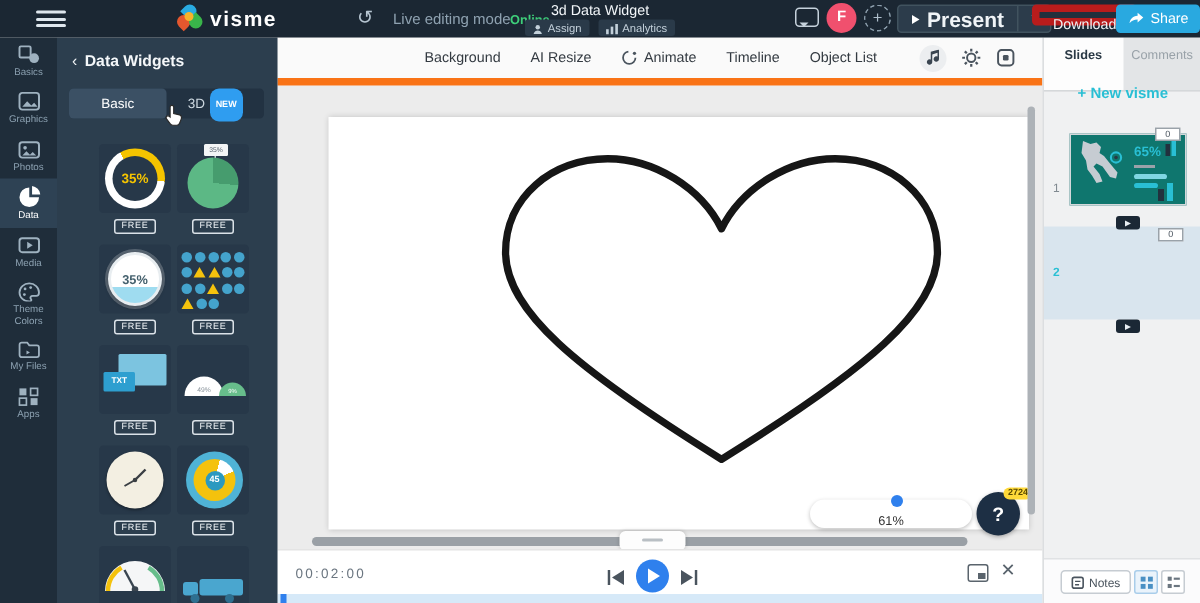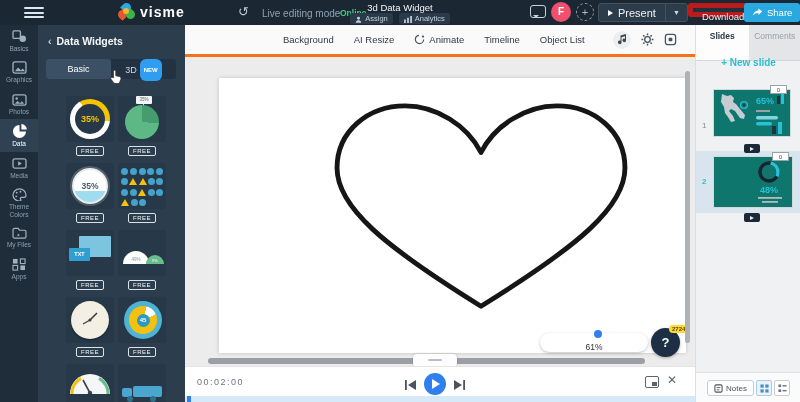--- a/index.html
+++ b/index.html
@@ -19,21 +19,21 @@
   .live-label { position:absolute; left:262px; top:8px; font-size:10px; color:#8fa2b1; }
   .online-label { position:absolute; left:340px; top:8px; font-size:8.5px; font-weight:bold; color:#3ecf7a; }
   .doc-title { position:absolute; left:300px; top:2px; width:200px; text-align:center; color:#f2f6f9; font-size:9.5px; }
   .title-actions { position:absolute; left:300px; top:13px; width:200px; display:flex; justify-content:center; gap:6px; }
   .mini-pill { display:flex; align-items:flex-end; gap:3px; background:#2a3a49; border-radius:2px; padding:1px 5px; font-size:7.5px; color:#c3d0da; cursor:pointer; }
   .comment-btn { position:absolute; left:530px; top:5px; width:16px; height:13px; border:1.5px solid #c6d2dc; border-radius:3px; cursor:pointer; }
   .comment-btn::after { content:""; position:absolute; left:2px; bottom:-4px; border:3px solid transparent; border-top-color:#c6d2dc; }
   .avatar { position:absolute; left:551px; top:2px; width:20px; height:20px; border-radius:50%; background:#f0506e; color:#fff; font-size:10px; font-weight:bold; text-align:center; line-height:20px; cursor:pointer; }
   .addp { position:absolute; left:576px; top:3px; width:18px; height:18px; border:1px dashed #8ea0ae; border-radius:50%; color:#aebecb; text-align:center; line-height:16px; font-size:11px; cursor:pointer; }
   .present-btn { position:absolute; left:598px; top:3px; height:19px; display:flex; align-items:center; background:#2c3c4b; border:1px solid #41535f; border-radius:3px; cursor:pointer; }
-  .present-main { display:flex; align-items:center; gap:5px; padding:0 9px; color:#f0f4f7; font-size:11px; border-right:1px solid #41535f; height:100%; }
+  .present-main { display:flex; align-items:center; gap:5px; padding:0 9px; color:#f0f4f7; font-size:14px; border-right:1px solid #41535f; height:100%;font-weight:bold; }
   .present-caret { padding:0 7px; color:#cfd9e2; font-size:7px; }
   .download-btn { position:absolute; left:688px; top:3px; height:14px; padding:0 9px; background:#22303d; border:5px solid #b91c1c; border-radius:3px; color:#eef3f6; font-size:9.5px; line-height:17px; cursor:pointer; }
   .share-btn { position:absolute; left:744px; top:3px; height:19px; padding:0 8px; background:#29a9e0; border-radius:3px; color:#fff; font-size:9.5px; line-height:19px; display:flex; align-items:center; gap:4px; cursor:pointer; }
   .play-glyph { width:0; height:0; border-left:5px solid #fff; border-top:3.5px solid transparent; border-bottom:3.5px solid transparent; }
 
   
   .rail { position:absolute; left:0; top:25px; width:38px; height:377px; background:#1f2d3a; z-index:20; }
   .rail-item { position:relative; width:38px; padding:5px 0 4px; text-align:center; cursor:pointer; }
   .rail-item .lbl { display:block; font-size:6.5px; color:#8ca1b1; margin-top:2px; line-height:1.15; }
   .rail-item.active { background:#2e4254; }
@@ -68,21 +68,21 @@
   .txt-tag { position:absolute; left:3px; top:18px; width:21px; height:13px; background:#2e9fd0; border-radius:1px; color:#fff; font-size:5.5px; font-weight:bold; text-align:center; line-height:13px; }
   .half-l { position:absolute; left:5px; top:21px; width:26px; height:13px; background:#fff; border-radius:13px 13px 0 0; color:#8a949c; font-size:4.5px; text-align:center; line-height:18px; }
   .half-r { position:absolute; left:28px; top:25px; width:18px; height:9px; background:#67bd8b; border-radius:9px 9px 0 0; color:#fff; font-size:4px; text-align:center; line-height:12px; }
   .clock { position:absolute; left:5px; top:4px; width:38px; height:38px; border-radius:50%; background:#f3efe2; box-shadow:0 1px 2px rgba(0,0,0,.4); }
   .ring45 { position:absolute; left:6px; top:4px; width:38px; height:38px; border-radius:50%; background:#4fb3d6; display:flex; align-items:center; justify-content:center; }
   .ring45-disc { width:28px; height:28px; border-radius:50%; background:conic-gradient(from 15deg,#ffffff 0 50deg,#f4c20d 50deg 360deg); display:flex; align-items:center; justify-content:center; }
   .ring45-core { width:13px; height:13px; border-radius:50%; background:#2b99c0; color:#fff; font-size:6px; font-weight:bold; text-align:center; line-height:13px; }
 
   
   .main { position:absolute; left:185px; top:25px; width:510px; height:377px; background:#ececec; }
-  .toolbar { position:absolute; left:0; top:0; width:510px; height:32px; background:#fafafa; border-bottom:3px solid #f97316; display:flex; align-items:center; padding-left:98px; gap:20px; }
+  .toolbar { position:absolute; left:0; top:0; width:510px; height:32px; background:#fafafa; border-bottom:5px solid #f97316; display:flex; align-items:center; padding-left:98px; gap:20px; }
   .tb-item { font-size:9.5px; color:#333a41; cursor:pointer; display:flex; align-items:center; gap:4px; white-space:nowrap; }
   .tb-icons { display:flex; align-items:center; gap:10px; margin-left:8px; }
   .music-wrap { width:18px; height:18px; border-radius:50%; background:#eceef0; display:flex; align-items:center; justify-content:center; cursor:pointer; }
   .page { position:absolute; left:34px; top:53px; width:467px; height:275px; background:#fff; box-shadow:0 0 4px rgba(0,0,0,.18); }
   .heart { position:absolute; left:106px; top:22px; width:312px; height:214px; }
   .zoom-pill { position:absolute; left:355px; top:308px; width:108px; height:19px; background:#fff; border-radius:10px; box-shadow:0 1px 3px rgba(0,0,0,.25); display:flex; align-items:center; padding:0 8px; gap:6px;flex-direction:column; }
   .zoom-track { position:relative; flex:1; height:2px; background:#d4d8dc; border-radius:1px; cursor:pointer; }
   .zoom-fill { position:absolute; left:0; top:0; height:2px; width:10%; background:#2f80ed; }
   .zoom-dot { position:absolute; left:8%; top:-3px; width:8px; height:8px; border-radius:50%; background:#2f80ed; cursor:grab; }
   .zoom-val { font-size:8.5px; color:#333; }
@@ -460,21 +460,21 @@
         <span class="track-marker"></span>
       </div>
     </div>
   </div>
 
   <div class="rpanel">
     <div class="rtabs">
       <div class="rtab active">Slides</div>
       <div class="rtab">Comments</div>
     </div>
-    <div class="new-slide">+ New slide</div>
+    <div class="new-slide">+ New visme</div>
 
     <div class="sel-row"></div>
 
     <span class="slide-num" style="left:6px;top:96px">1</span>
     <div class="anim-box" style="left:74px;top:60px">0</div>
     <div class="thumb-card" style="left:17px;top:64px;width:78px;height:48px">
       <svg width="76" height="46" viewBox="0 0 76 46">
         <path d="M8 4l5 2 4-1 3 3-1 4 3 2 4 5 5 6-1 4-4-1-5-7-4-2-2 2 4 5 2 5-4 1-3-5-3-4-1-6-3-5z" fill="#c6ccd2"></path>
         <circle cx="30" cy="15" r="3.4" fill="none" stroke="#29bfd4" stroke-width="1.4"></circle>
           <circle cx="30" cy="15" r="1.2" fill="#2a3945"></circle>
@@ -487,29 +487,20 @@
         <rect x="58" y="36" width="4" height="8" fill="#22313e"></rect>
           <rect x="64" y="32" width="4" height="12" fill="#29bfd4"></rect>
       </svg>
     </div>
     <div class="insert-btn" style="left:48px;top:119px">
         <i></i>
       </div>
 
     <span class="slide-num" style="left:6px;top:152px;color:#29bfd4;font-weight:bold">2</span>
     <div class="anim-box" style="left:76px;top:127px">0</div>
-    <div class="thumb-card" style="left:17px;top:131px;width:80px;height:52px">
-      <svg width="78" height="50" viewBox="0 0 78 50">
-        <circle cx="55" cy="15" r="9" fill="none" stroke="#17242f" stroke-width="3.4"></circle>
-        <circle cx="55" cy="15" r="9" fill="none" stroke="#29bfd4" stroke-width="3.4" stroke-dasharray="17 40" transform="rotate(-80 55 15)"></circle>
-        <text x="46" y="36" font-size="9" font-weight="bold" fill="#29bfd4">48%</text>
-        <rect x="44" y="40" width="24" height="1.8" fill="#b3bac0"></rect>
-        <rect x="48" y="44" width="16" height="1.8" fill="#b3bac0"></rect>
-      </svg>
-    </div>
     <div class="insert-btn" style="left:48px;top:188px">
         <i></i>
       </div>
 
     <div class="rbottom">
       <div class="notes-btn">
         <svg width="9" height="9" viewBox="0 0 10 10">
             <rect x="1" y="1" width="8" height="8" rx="1.5" fill="none" stroke="#4a545e" stroke-width="1.2"></rect>
             <line x1="3" y1="4" x2="7" y2="4" stroke="#4a545e" stroke-width="1"></line>
             <line x1="3" y1="6.5" x2="6" y2="6.5" stroke="#4a545e" stroke-width="1"></line>

